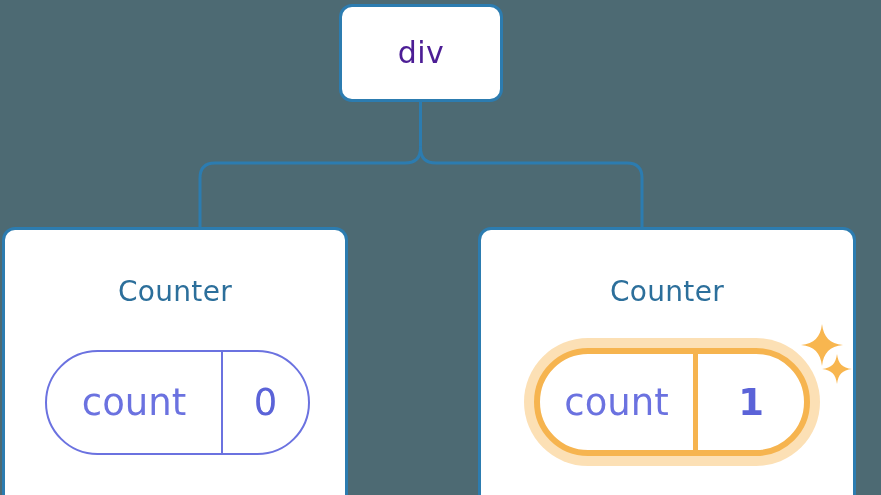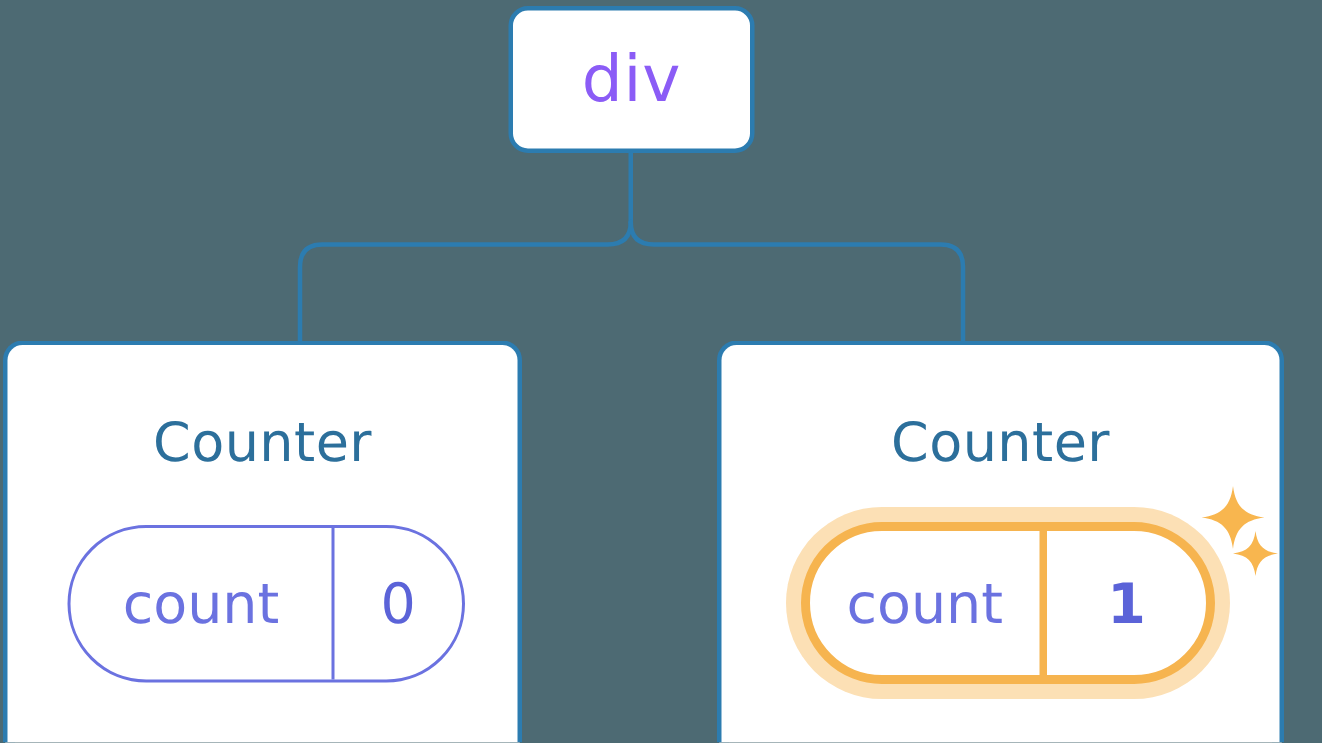--- a/index.html
+++ b/index.html
@@ -42,22 +42,22 @@
   #root-card {
     left: 339px;
     top: 4px;
     width: 164px;
     height: 98px;
     display: flex;
     align-items: center;
     justify-content: center;
   }
   .root-label {
-    font-size: 43px;
-    color: #8b5cf6;
+    font-size: 30px;
+    color: #4c1d95;
     letter-spacing: 0.5px;
     line-height: 1;
   }
 
   #child-card-left {
     left: 2px;
     top: 227px;
     width: 346px;
     height: 268px;
     border-bottom: none;
@@ -73,21 +73,21 @@
     border-bottom-left-radius: 0;
     border-bottom-right-radius: 0;
   }
 
   .card-title {
     position: absolute;
     left: 0;
     right: 0;
     top: 48px;
     text-align: center;
-    font-size: 36px;
+    font-size: 28px;
     color: #2c6f9b;
     line-height: 1;
     letter-spacing: 0.3px;
   }
 
   
   .pill {
     position: absolute;
     display: flex;
     align-items: stretch;

